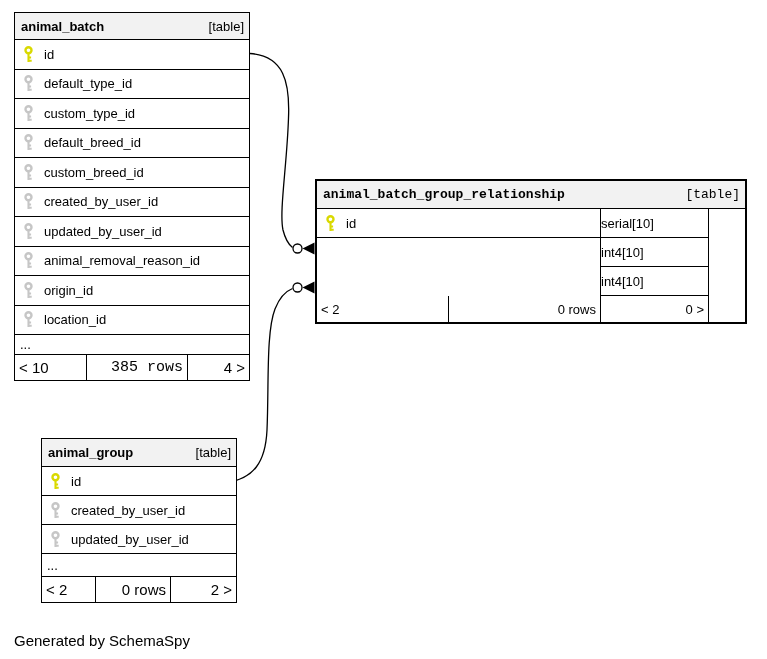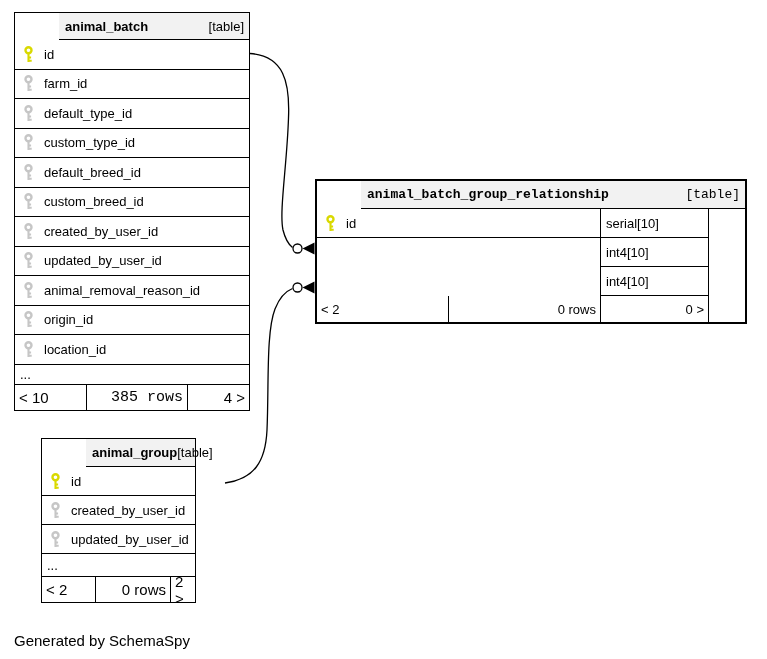--- a/index.html
+++ b/index.html
@@ -29,21 +29,20 @@
     border: 1px solid var(--border);
   }
   .table-box.emphasized { border-width: 2px; }
 
   .tbl-header {
     display: flex; justify-content: space-between; align-items: center;
     background: var(--header-bg);
     border-bottom: 1px solid var(--border);
     padding: 0 5px 0 6px;
     font-size: 13px;
-    margin-left: 44px;
   }
   .tbl-name { font-weight: bold; }
   .tbl-type { font-weight: normal; }
 
   .row {
     display: flex; align-items: center;
     border-bottom: 1px solid var(--border);
     padding-left: 8px;
     font-size: 13px;
     background: #fff;
@@ -79,28 +78,28 @@
   .rel-grid {
     display: grid;
     grid-template-columns: 131px 152px 108px 37px;
     grid-template-rows: 29px 29px 29px 26px;
     font-size: 13px;
   }
   .rel-grid .cell { display: flex; align-items: center; }
   .rel-grid .bb { border-bottom: 1px solid var(--border); }
   .rel-grid .bl { border-left: 1px solid var(--border); }
   .rel-name { grid-column: 1 / 3; padding-left: 8px; }
-  .rel-type { grid-column: 3 / 4; padding-left: 5px; }
+  .rel-type { grid-column: 3 / 4; }
   .rel-side { grid-column: 4 / 5; grid-row: 1 / 5; }
   .rel-f-left  { grid-column: 1 / 2; grid-row: 4; padding: 0 4px; }
   .rel-f-mid   { grid-column: 2 / 3; grid-row: 4; justify-content: flex-end; padding: 0 4px; }
   .rel-f-right { grid-column: 3 / 4; grid-row: 4; justify-content: flex-end; padding: 0 4px; }
 
   
-  #tbl-animal-group { left: 41px; top: 438px; width: 155px; }
+  #tbl-animal-group { left: 41px; top: 438px; width: 196px; }
   #tbl-animal-group .tbl-header { height: 28px; }
   #tbl-animal-group .row { height: 29px; }
   #tbl-animal-group .ellipsis-row { height: 23px; }
   #tbl-animal-group .tbl-footer { height: 25px; }
   #tbl-animal-group .ft-left { width: 54px; }
   #tbl-animal-group .ft-mid { width: 75px; }
   #tbl-animal-group .ft-right { flex: 1; }
 
   .caption {
     position: absolute; left: 14px; top: 632px;
@@ -129,27 +128,20 @@
         <circle cx="5.5" cy="4.2" r="3" fill="none" stroke="currentColor" stroke-width="2.4"></circle>
         <path d="M5.5 7 V16 M5.5 11.5 h2.6 M5.5 14.8 h3.2" stroke="currentColor" stroke-width="2.1" fill="none"></path>
       </svg>
     <span>id</span>
   </div>
   <div class="row">
     <svg class="key-icon fk" viewBox="0 0 11 17">
         <circle cx="5.5" cy="4.2" r="3" fill="none" stroke="currentColor" stroke-width="2.4"></circle>
         <path d="M5.5 7 V16 M5.5 11.5 h2.6 M5.5 14.8 h3.2" stroke="currentColor" stroke-width="2.1" fill="none"></path>
       </svg>
-    <span>farm_id</span>
-  </div>
-  <div class="row">
-    <svg class="key-icon fk" viewBox="0 0 11 17">
-        <circle cx="5.5" cy="4.2" r="3" fill="none" stroke="currentColor" stroke-width="2.4"></circle>
-        <path d="M5.5 7 V16 M5.5 11.5 h2.6 M5.5 14.8 h3.2" stroke="currentColor" stroke-width="2.1" fill="none"></path>
-      </svg>
     <span>default_type_id</span>
   </div>
   <div class="row">
     <svg class="key-icon fk" viewBox="0 0 11 17">
         <circle cx="5.5" cy="4.2" r="3" fill="none" stroke="currentColor" stroke-width="2.4"></circle>
         <path d="M5.5 7 V16 M5.5 11.5 h2.6 M5.5 14.8 h3.2" stroke="currentColor" stroke-width="2.1" fill="none"></path>
       </svg>
     <span>custom_type_id</span>
   </div>
   <div class="row">

